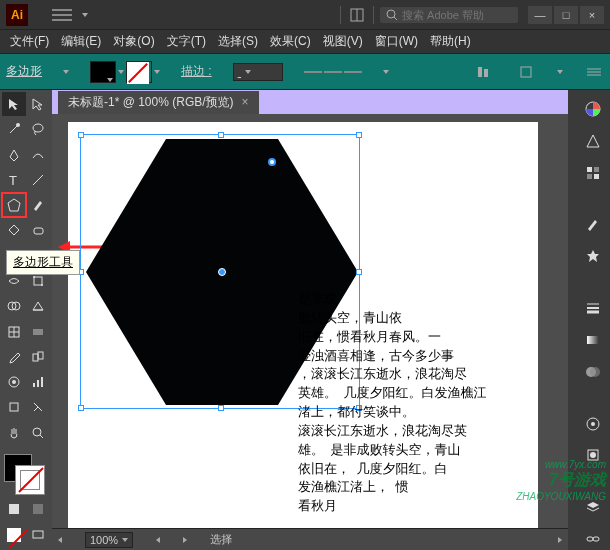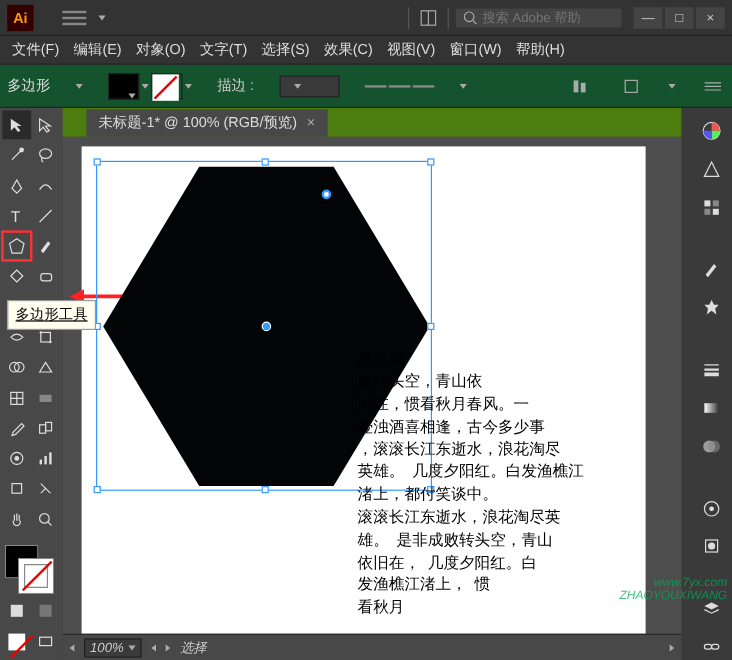--- a/index.html
+++ b/index.html
@@ -10,21 +10,21 @@
 .title-menu-icon span { height:2px; background:#888; }
 .title-center { display:flex; align-items:center; gap:6px;padding-left:41px; }
 .title-center .sep { width:1px; height:18px; background:#555; }
 .search-wrap { display:flex; align-items:center; background:#444; padding:2px 6px; border-radius:2px; }
 .search-wrap svg { margin-right:4px; }
 .search-wrap input { background:transparent; border:none; color:#ccc; font-size:11px; width:110px; outline:none; }
 .win-controls { display:flex; margin-left:10px; gap:2px; }
 .win-btn { width:24px; height:18px; background:#444; display:flex; align-items:center; justify-content:center; color:#ccc; font-size:11px; }
 .menubar { height:24px; display:flex; align-items:center; padding:0 6px; gap:4px; border-bottom:1px solid #222; }
 .menu-item { padding:2px 4px; font-size:12px; color:#ddd; cursor:pointer; }
-.controlbar { height:36px; background:#14532d; display:flex; align-items:center; padding:0 6px; gap:21px; border-bottom:1px solid #222; }
+.controlbar { height:36px; background:#0f766e; display:flex; align-items:center; padding:0 6px; gap:21px; border-bottom:1px solid #222;text-decoration:underline; }
 .cb-label { font-size:12px; color:#ddd; }
 .swatch-group { display:flex; align-items:center; gap:2px; }
 .swatch { width:26px; height:22px; border:1px solid #222; position:relative; }
 .swatch.black { background:#000; }
 .swatch .dd { position:absolute; right:2px; bottom:0; }
 .no-stroke { width:22px; height:22px; background:#fff; position:relative; display:inline-block; }
 .no-stroke::after { content:""; position:absolute; width:26px; height:2px; background:#e00; top:10px; left:-2px; transform:rotate(-45deg); }
 .cb-text { font-size:12px; color:#ccc; }
 .dash-pattern { display:flex; gap:2px; }
 .dash-pattern span { width:18px; height:2px; background:#888; }
@@ -35,32 +35,32 @@
 .tool { width:24px; height:24px; display:flex; align-items:center; justify-content:center; color:#ccc; position:relative; }
 .tool svg { pointer-events:none; }
 .tool.highlight { outline:2px solid #f33; outline-offset:-1px; }
 .tool.selected { background:#2a2a2a; }
 .fill-stroke { margin-top:6px; position:relative; width:48px; height:44px; }
 .fs-fill { position:absolute; left:2px; top:2px; width:28px; height:28px; background:#000; border:1px solid #888; }
 .fs-stroke { position:absolute; left:14px; top:14px; width:28px; height:28px; background:#fff; border:4px solid #fff; box-shadow:0 0 0 1px #888 inset, 0 0 0 1px #888; }
 .fs-stroke::after { content:""; position:absolute; width:34px; height:2px; background:#e00; top:9px; left:-6px; transform:rotate(-45deg); }
 .tooltip { position:absolute; left:6px; top:250px; background:#fffff0; color:#000; border:1px solid #999; padding:3px 6px; font-size:12px; z-index:20; white-space:nowrap;text-decoration:underline; }
 .doc-area { flex:1; background:#484848; display:flex; flex-direction:column; }
-.doc-tab-bar { height:24px; display:flex; align-items:center; padding-left:20px; background:#4d7c0f; }
+.doc-tab-bar { height:24px; display:flex; align-items:center; padding-left:6px; background:#c4b5fd; }
 .doc-tab { background:#484848; padding:3px 10px; font-size:12px; color:#ddd; display:flex; align-items:center; gap:8px; }
 .doc-tab .close { font-size:12px; color:#aaa; }
 .canvas-wrap { flex:1; background:#4d4d4d; padding:0; position:relative; overflow:hidden; }
 .canvas { position:absolute; left:16px; top:8px; width:470px; height:440px; background:#fff; }
 .selection-box { position:absolute; border:1px solid #3399ff; }
 .sel-handle { position:absolute; width:6px; height:6px; background:#fff; border:1px solid #3399ff; }
 .anchor { position:absolute; width:8px; height:8px; border-radius:50%; background:#fff; border:2px solid #3399ff; }
 .center-dot { position:absolute; width:8px; height:8px; border-radius:50%; background:#3399ff; border:1px solid #fff; }
 .text-block { position:absolute; font-family:"SimSun","宋体",serif; font-size:13px; color:#000; line-height:1.45; text-align:left; }
 .arrow { position:absolute; }
-.statusbar { height:22px; background:#484848; display:flex; align-items:center; padding:0 6px; gap:8px; border-top:1px solid #222; font-size:11px; color:#ccc;font-style:italic; }
+.statusbar { height:22px; background:#484848; display:flex; align-items:center; padding:0 6px; gap:23px; border-top:1px solid #222; font-size:11px; color:#ccc; }
 .zoom-field { background:#3a3a3a; border:1px solid #222; padding:1px 4px; display:flex; align-items:center; gap:4px; }
 .dd-arrow { width:0; height:0; border-left:3px solid transparent; border-right:3px solid transparent; border-top:4px solid #aaa; display:inline-block; }
 .right-panels { width:34px; background:#3a3a3a; display:flex; flex-direction:column; align-items:center; padding-top:8px; gap:10px; }
 .panel-icon { width:22px; height:22px; display:flex; align-items:center; justify-content:center; }
 .panel-strip { width:8px; background:#3a3a3a; }
 .watermark { position:absolute; right:4px; bottom:48px; font-size:10px; color:#0a5; opacity:.75; pointer-events:none; text-align:right; font-style:italic; }
 .l-arrow { width:0;height:0;border-left:4px solid #aaa;border-top:3px solid transparent;border-bottom:3px solid transparent;display:inline-block; }
 .r-arrow { width:0;height:0;border-right:4px solid #aaa;border-top:3px solid transparent;border-bottom:3px solid transparent;display:inline-block; }
 </style>
 </head>
@@ -479,14 +479,15 @@
         <svg width="16" height="16">
           <rect x="2" y="6" width="6" height="4" rx="2" fill="none" stroke="#ddd"></rect>
           <rect x="8" y="6" width="6" height="4" rx="2" fill="none" stroke="#ddd"></rect>
         </svg>
       </div>
   </div>
 </div>
 
 <div class="watermark">
   <div>www.7yx.com</div>
+  <div style="font-size:16px; font-weight:bold; color:#083;">7号游戏</div>
   <div>ZHAOYOUXIWANG</div>
 </div>
 
 </body></html>

